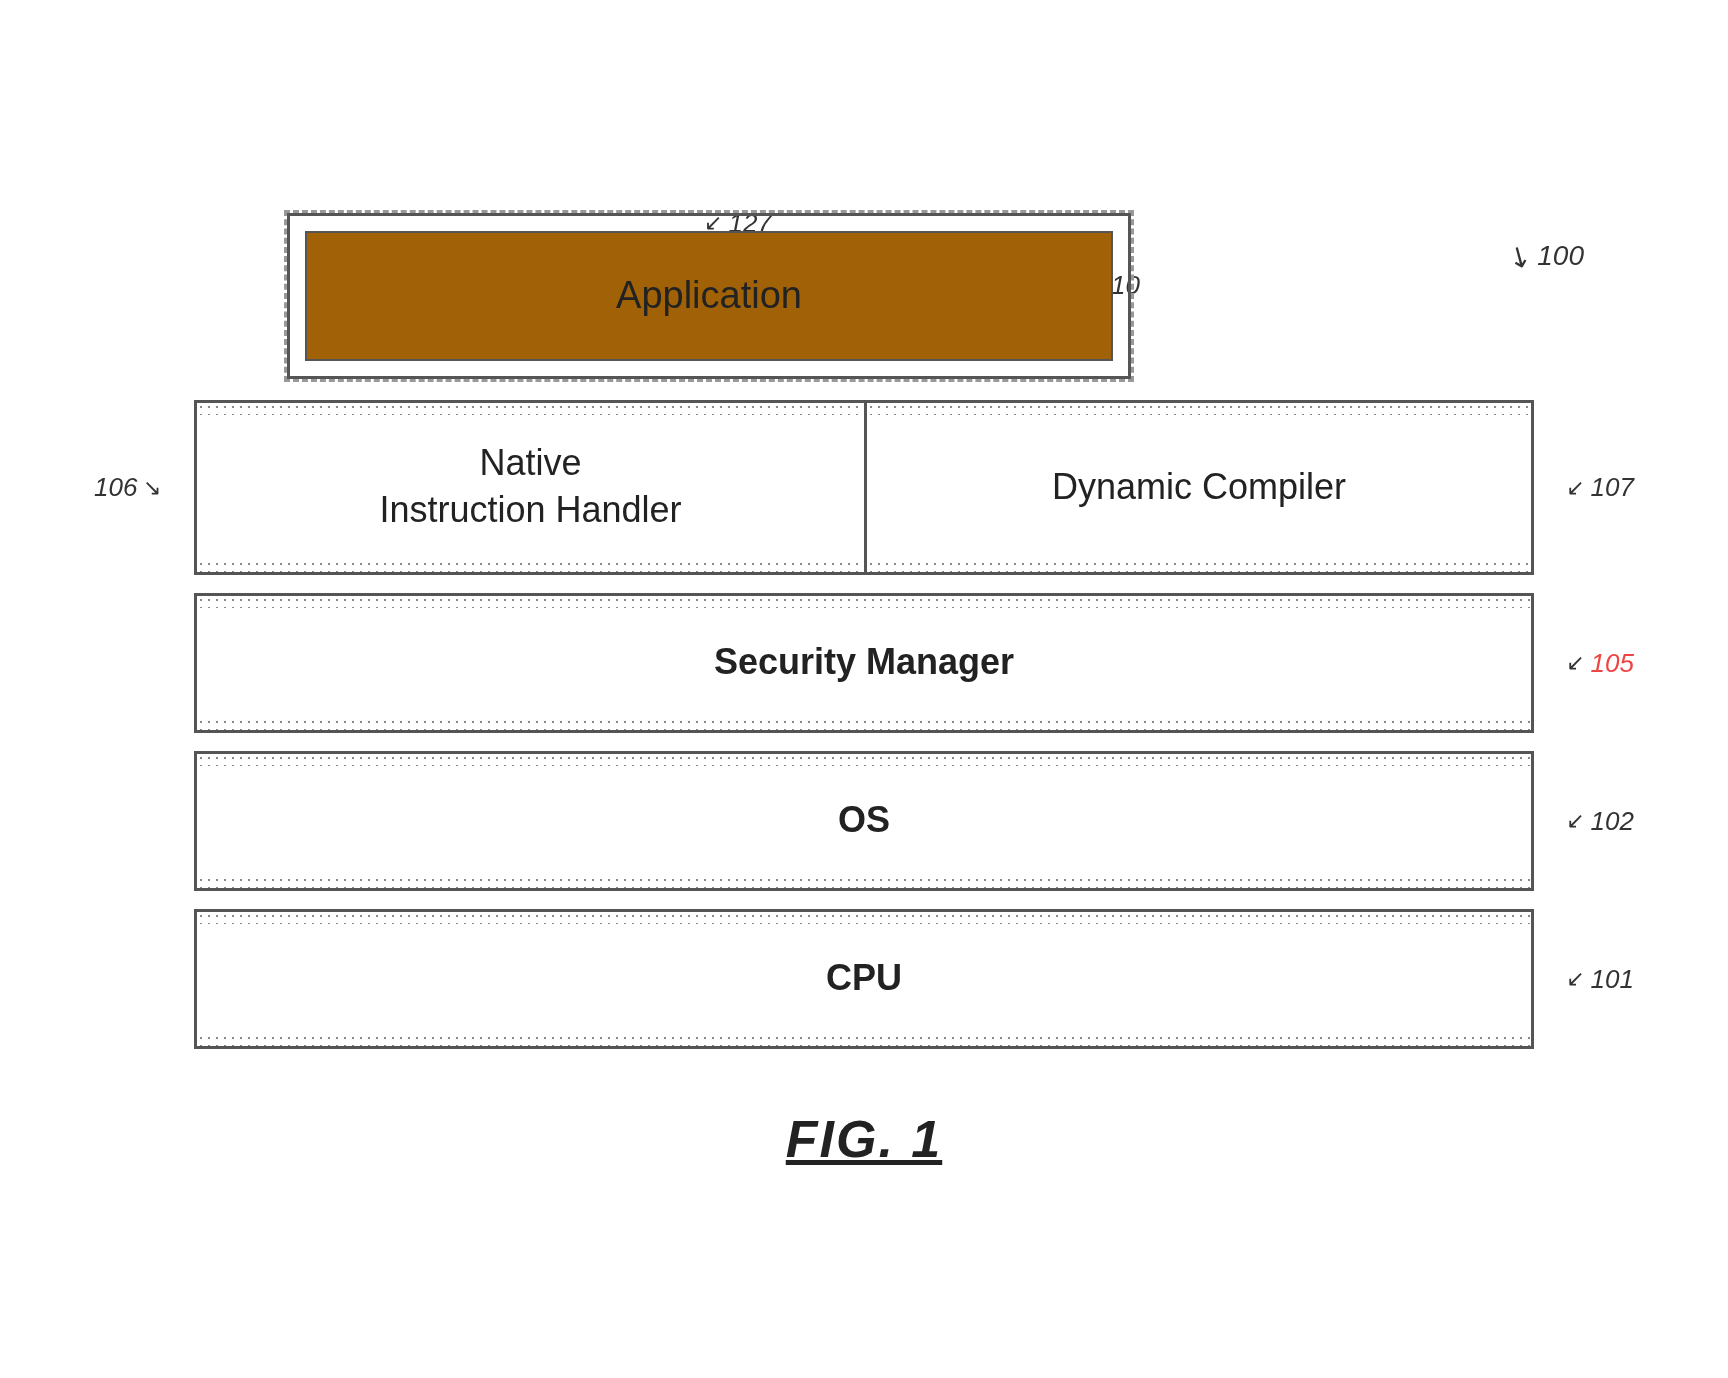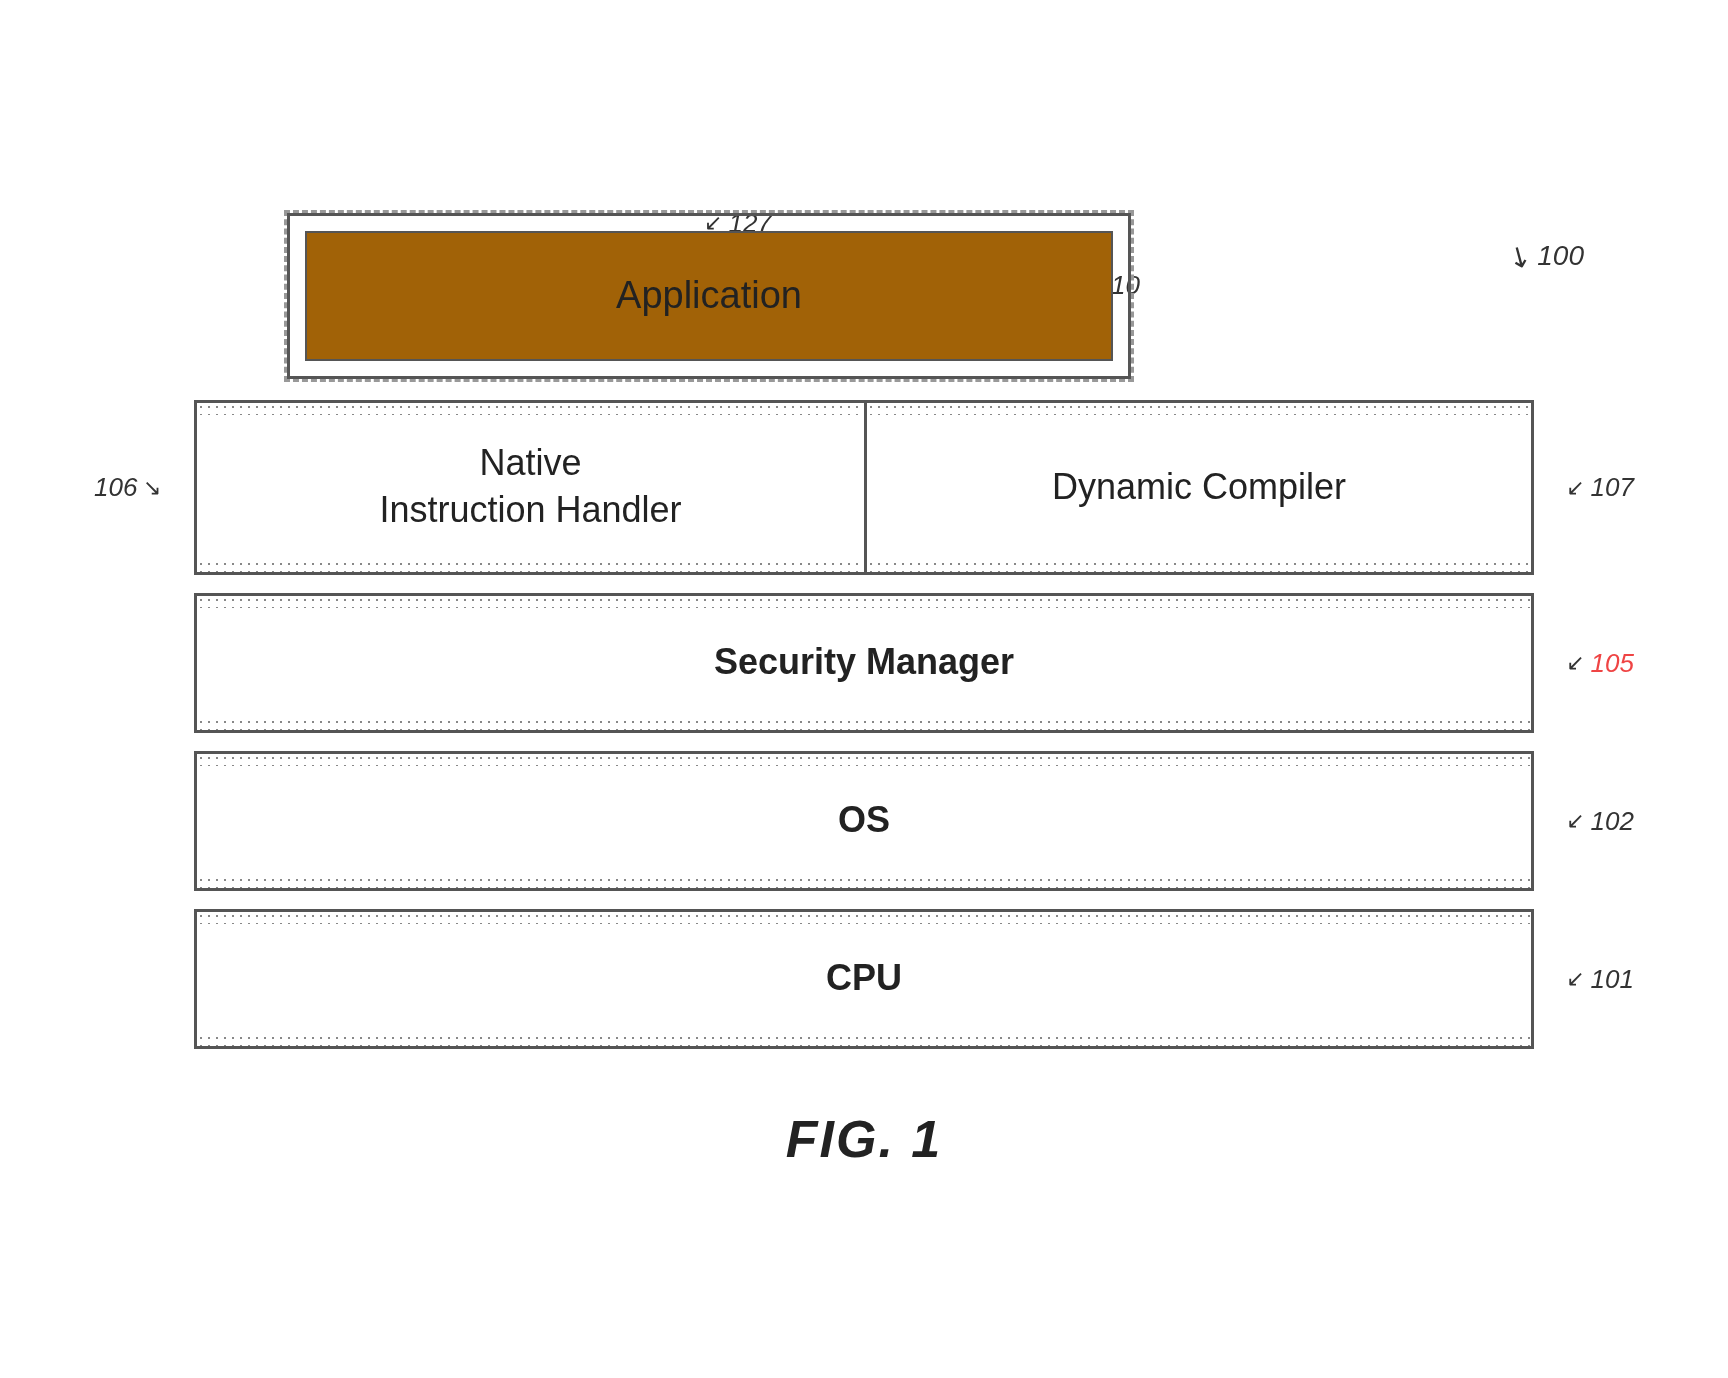--- a/index.html
+++ b/index.html
@@ -138,20 +138,21 @@
     }
 
     
     .fig-caption {
       margin-top: 60px;
       font-size: 52px;
       font-weight: bold;
       font-style: italic;
       color: #222;
       letter-spacing: 2px;
+      text-decoration: underline;
     }
   </style>
 </head>
 <body>
 
 <div class="diagram-wrapper">
 
   <div style="position:absolute; top: 30px; right: -20px; display:flex; align-items:center; gap:6px;">
     <span style="font-size:28px; color:#333; transform: scaleX(-1) rotate(-30deg); display:inline-block;">↙</span>
     <span style="font-style:italic; font-size:28px; color:#333;">100</span>

